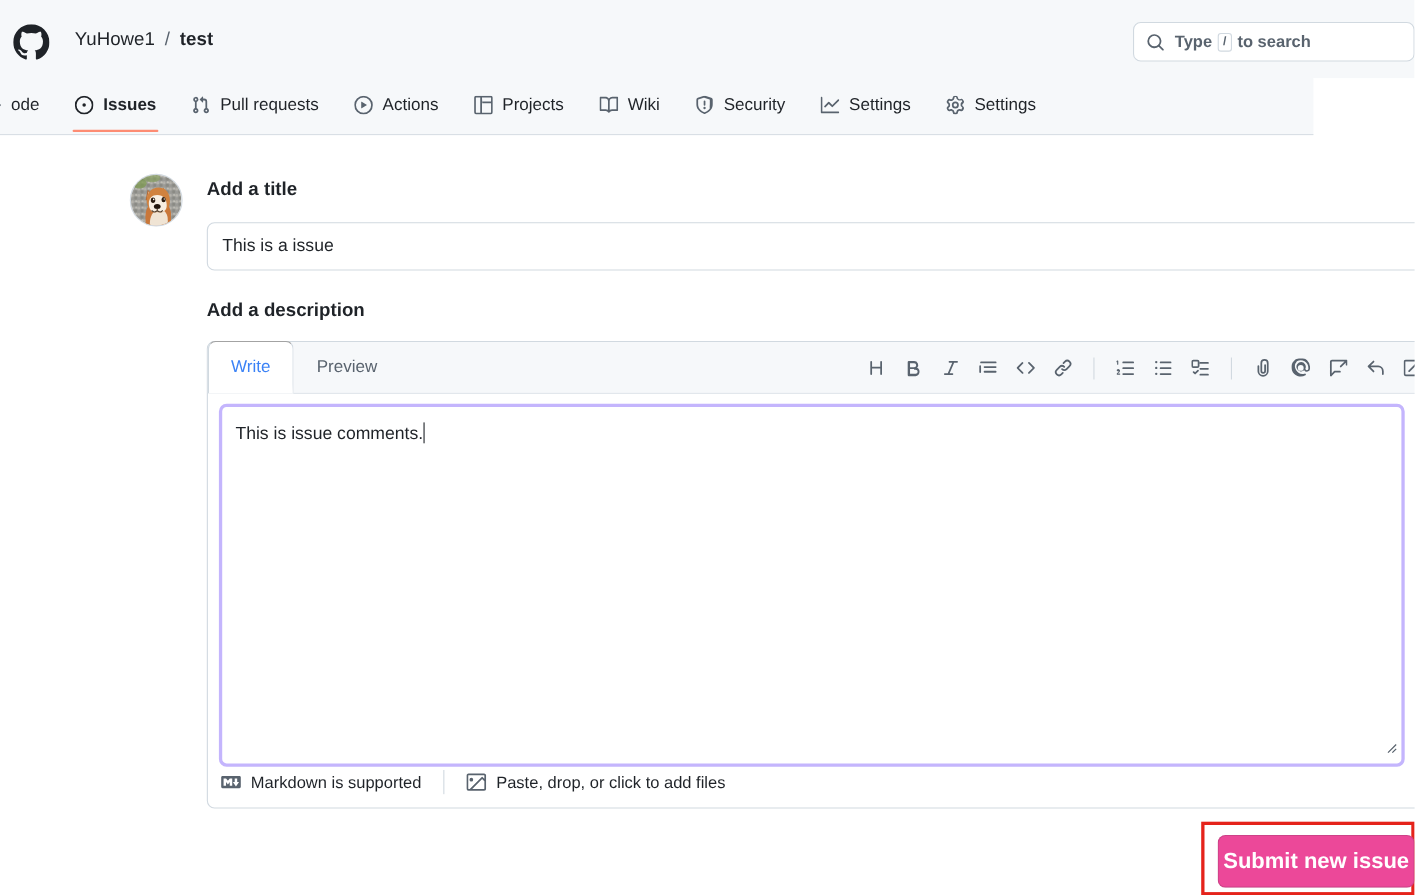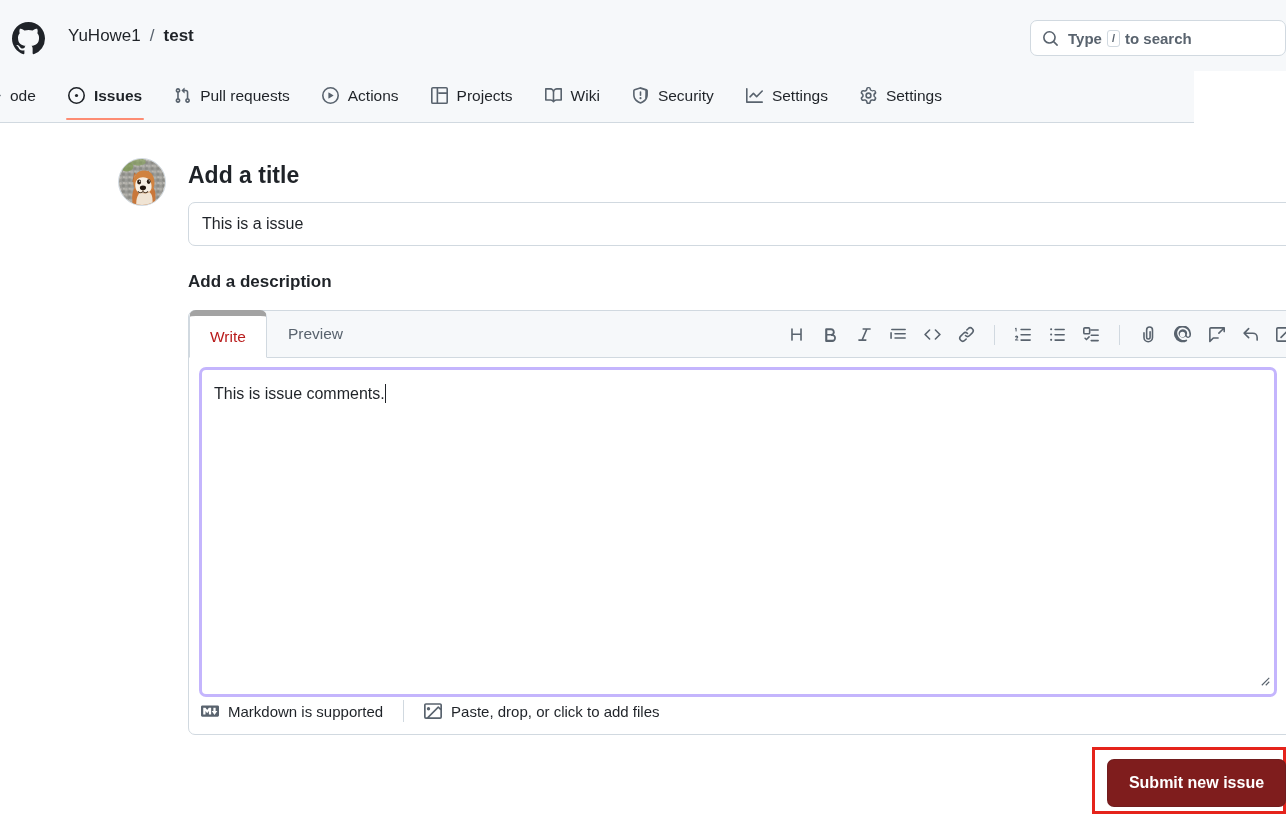--- a/index.html
+++ b/index.html
@@ -64,21 +64,21 @@
   
   .main { position: absolute; top: 123px; left: 0; width: 1286px; height: 691px; background: #fff; }
 
   .avatar {
     position: absolute; left: 118px; top: 158px; width: 48px; height: 48px;
     border-radius: 50%; overflow: hidden; border: 1px solid #d1d9e0;
   }
 
   .label-title {
     position: absolute; left: 188px; top: 162px;
-    font-size: 23px; font-weight: 700; color: #1f2328;
+    font-size: 17px; font-weight: 700; color: #1f2328;
   }
   .title-input {
     position: absolute; left: 188px; top: 202px; width: 1122px; height: 44px;
     border: 1px solid #d1d9e0; border-radius: 7px; background: #fff;
     font-family: "Liberation Sans", sans-serif; font-size: 16px; color: #1f2328;
     padding: 0 13px; outline: none;
   }
 
   .label-desc {
     position: absolute; left: 188px; top: 272px;
@@ -94,23 +94,23 @@
     position: relative; height: 47px; background: #f6f8fa;
     border-bottom: 1px solid #d1d9e0; border-radius: 6px 6px 0 0;
     display: flex; align-items: flex-end;
   }
   .tab {
     height: 47px; padding: 0 20px; display: flex; align-items: center;
     font-size: 15.5px; color: #59636e; cursor: pointer;
     border: 1px solid transparent;
   }
   .tab.active {
-    background: #ffffff; color: #b91c1c;
+    background: #ffffff; color: #3b82f6;
     border-left: 1px solid #d1d9e0; border-right: 1px solid #d1d9e0;
-    border-top: 6px solid #a3a3a3;
+    border-top: 1px solid #a3a3a3;
     border-radius: 7px 7px 0 0;
     margin-bottom: -1px; height: 48px;
   }
   .toolbar {
     position: absolute; right: 8px; top: 0; height: 47px;
     display: flex; align-items: center; gap: 0px;
   }
   .tool-group { display: flex; align-items: center; }
   .tool-btn {
     width: 34px; height: 34px; display: flex; align-items: center; justify-content: center;
@@ -140,22 +140,22 @@
   .foot-ico { color: #59636e; display: flex; align-items: center; }
   .foot-sep { width: 1px; height: 22px; background: #d1d9e0; margin: 0 20px; }
 
   
   .submit-highlight {
     position: absolute; left: 1092px; top: 747px; width: 194px; height: 67px;
     border: 3px solid #e5231b; background: transparent;
   }
   .submit-btn {
     position: absolute; left: 1107px; top: 759px; width: 179px; height: 48px;
-    background: #7f1d1d; border: 1px solid rgba(31,35,40,0.15); border-radius: 7px;
-    color: #ffffff; font-size: 16px; font-weight: 700;
+    background: #ec4899; border: 1px solid rgba(31,35,40,0.15); border-radius: 7px;
+    color: #ffffff; font-size: 20px; font-weight: 700;
     display: flex; align-items: center; justify-content: center;
     font-family: "Liberation Sans", sans-serif; cursor: pointer;
   }
 </style>
 </head>
 <body>
 
 <div class="page">
 
   <div class="gh-header">

